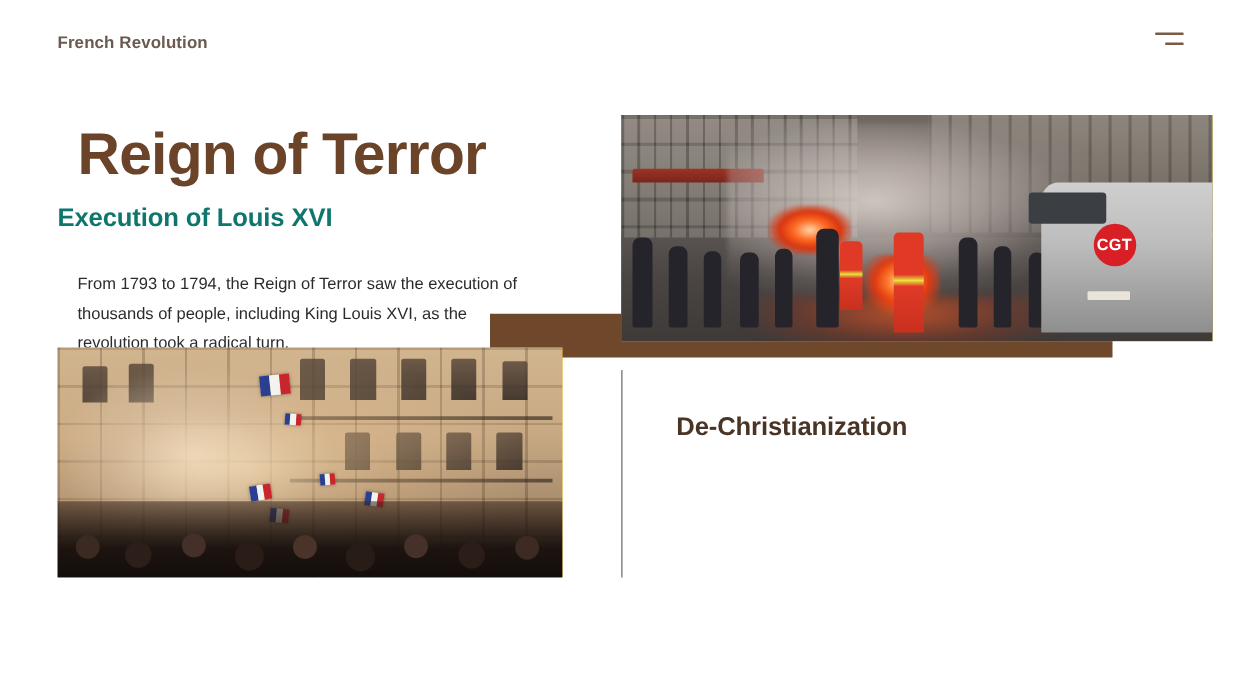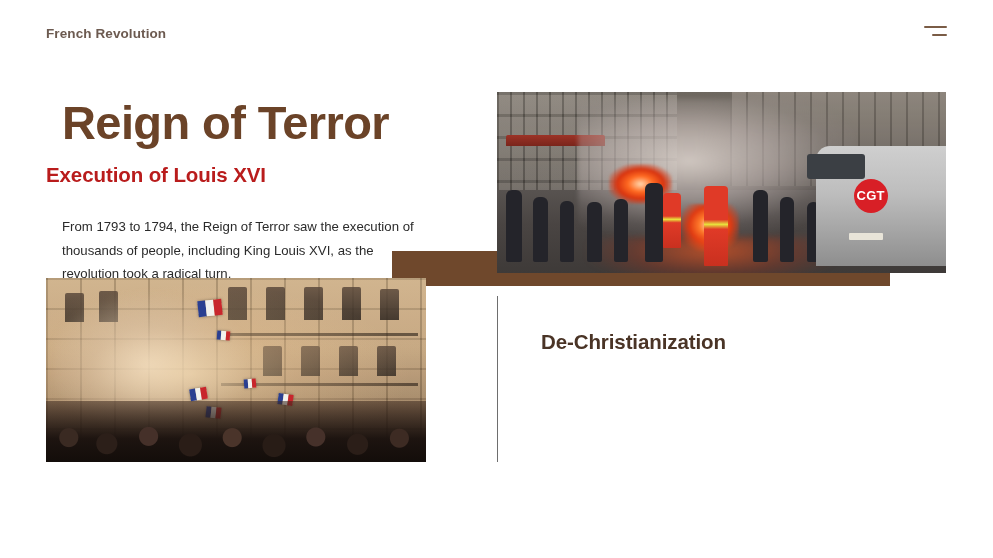--- a/index.html
+++ b/index.html
@@ -70,21 +70,21 @@
 
   .subhead {
     position: absolute;
     left: 46px;
     top: 161px;
     margin: 0;
     font-size: 20.5px;
     line-height: 27px;
     font-weight: 700;
     letter-spacing: -0.1px;
-    color: #b91c1c;
+    color: #0f766e;
     white-space: nowrap;
   }
 
   .body-left {
     position: absolute;
     left: 46px;
     top: 199px;
     width: 352px;
     margin: 16px;
     font-size: 13.2px;
@@ -101,20 +101,21 @@
     width: 498px;
     height: 35px;
     background: #6f482c;
   }
 
   
   .photo {
     position: absolute;
     overflow: hidden;
     background: #eab308;
+    padding-left: 24px;
   }
   .photo .scene { position: absolute; inset: 0; }
 
   
   .photo-protest {
     left: 497px;
     top: 92px;
     width: 449px;
     height: 181px;
   }

